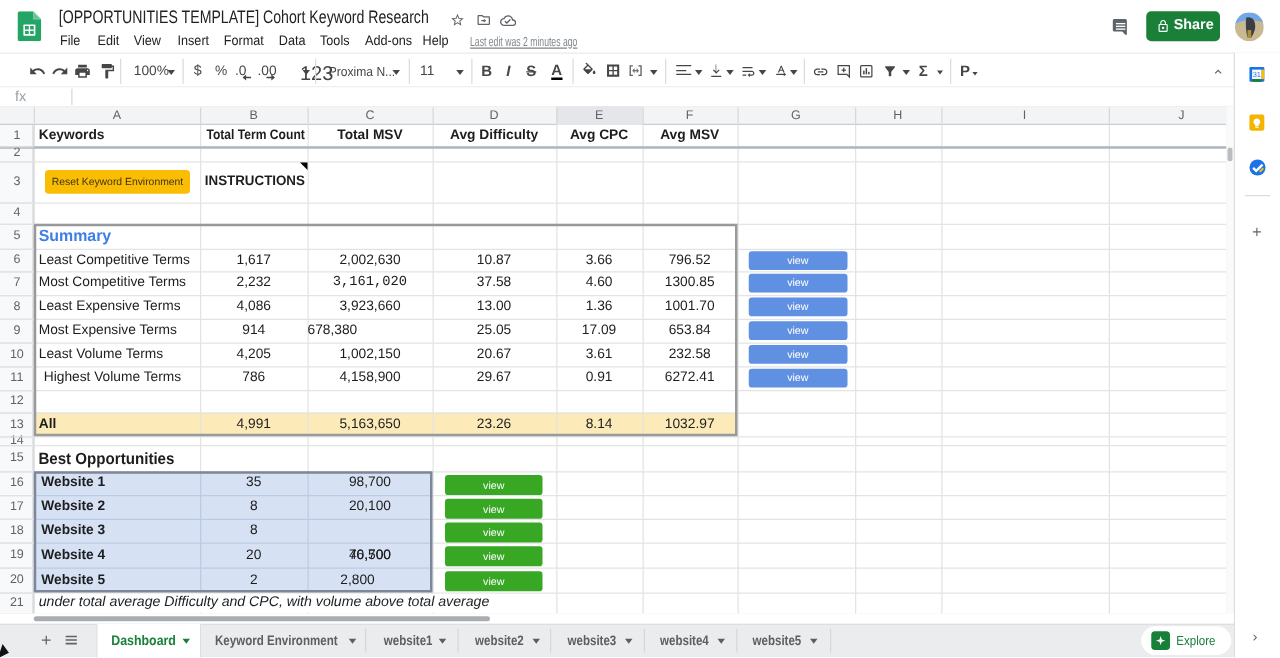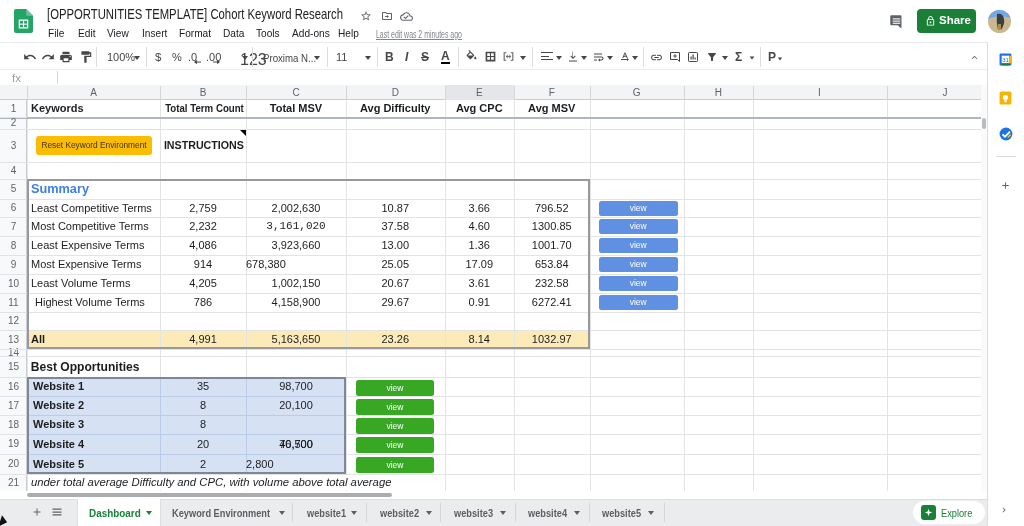--- a/index.html
+++ b/index.html
@@ -300,21 +300,21 @@
 <div class="cell" style="left:160px;top:100px;width:86px;height:17px;line-height:17px;font-size:11px;color:#1c1d1f;font-weight:bold;text-align:center;transform:scaleX(0.88);transform-origin:50% 50%;">Total Term Count</div>
 <div class="cell" style="left:246px;top:100px;width:100px;height:17px;line-height:17px;font-size:11px;color:#1c1d1f;font-weight:bold;text-align:center;">Total MSV</div>
 <div class="cell" style="left:346px;top:100px;width:98.5px;height:17px;line-height:17px;font-size:11px;color:#1c1d1f;font-weight:bold;text-align:center;">Avg Difficulty</div>
 <div class="cell" style="left:444.5px;top:100px;width:69.5px;height:17px;line-height:17px;font-size:11px;color:#1c1d1f;font-weight:bold;text-align:center;">Avg CPC</div>
 <div class="cell" style="left:514px;top:100px;width:75.5px;height:17px;line-height:17px;font-size:11px;color:#1c1d1f;font-weight:bold;text-align:center;">Avg MSV</div>
 <div class="abs ctr" style="left:36px;top:135.5px;width:116px;height:19.5px;background:#fbbc04;border-radius:3px;font-size:8.3px;color:#3d3410;white-space:nowrap">Reset Keyword Environment</div>
 <div class="cell" style="left:160px;top:129px;width:86px;height:33px;line-height:33px;font-size:11px;color:#1c1d1f;font-weight:bold;padding-left:4px;letter-spacing:0px;transform:scaleX(0.97);transform-origin:0 50%;">INSTRUCTIONS</div>
 <div class="abs" style="left:240px;top:130px;width:0;height:0;border-top:6px solid #000;border-left:6px solid transparent"></div>
 <div class="cell" style="left:27px;top:179px;width:133px;height:20px;line-height:20px;font-size:13px;color:#3d7ee8;font-weight:bold;padding-left:4px;transform:scaleX(0.98);transform-origin:0 50%;">Summary</div>
 <div class="cell" style="left:27px;top:199px;width:133px;height:18px;line-height:18px;font-size:11px;color:#1c1d1f;padding-left:4px;">Least Competitive Terms</div>
-<div class="cell" style="left:160px;top:199px;width:86px;height:18px;line-height:18px;font-size:11px;color:#1c1d1f;text-align:center;">2,759</div>
+<div class="cell" style="left:160px;top:199px;width:86px;height:18px;line-height:18px;font-size:11px;color:#1c1d1f;text-align:center;">1,617</div>
 <div class="cell" style="left:246px;top:199px;width:100px;height:18px;line-height:18px;font-size:11px;color:#1c1d1f;text-align:center;">2,002,630</div>
 <div class="cell" style="left:346px;top:199px;width:98.5px;height:18px;line-height:18px;font-size:11px;color:#1c1d1f;text-align:center;">10.87</div>
 <div class="cell" style="left:444.5px;top:199px;width:69.5px;height:18px;line-height:18px;font-size:11px;color:#1c1d1f;text-align:center;">3.66</div>
 <div class="cell" style="left:514px;top:199px;width:75.5px;height:18px;line-height:18px;font-size:11px;color:#1c1d1f;text-align:center;">796.52</div>
 <div class="cell" style="left:27px;top:217px;width:133px;height:19px;line-height:19px;font-size:11px;color:#1c1d1f;padding-left:4px;">Most Competitive Terms</div>
 <div class="cell" style="left:160px;top:217px;width:86px;height:19px;line-height:19px;font-size:11px;color:#1c1d1f;text-align:center;">2,232</div>
 <div class="cell" style="left:246px;top:217px;width:100px;height:19px;line-height:19px;font-size:11px;color:#1c1d1f;text-align:center;font-family:Liberation Mono, monospace;">3,161,020</div>
 <div class="cell" style="left:346px;top:217px;width:98.5px;height:19px;line-height:19px;font-size:11px;color:#1c1d1f;text-align:center;">37.58</div>
 <div class="cell" style="left:444.5px;top:217px;width:69.5px;height:19px;line-height:19px;font-size:11px;color:#1c1d1f;text-align:center;">4.60</div>
 <div class="cell" style="left:514px;top:217px;width:75.5px;height:19px;line-height:19px;font-size:11px;color:#1c1d1f;text-align:center;">1300.85</div>
@@ -356,21 +356,21 @@
 <div class="cell" style="left:160px;top:396px;width:86px;height:19px;line-height:19px;font-size:11px;color:#1c1d1f;text-align:center;">8</div>
 <div class="cell" style="left:246px;top:396px;width:100px;height:19px;line-height:19px;font-size:11px;color:#1c1d1f;text-align:center;">20,100</div>
 <div class="cell" style="left:29px;top:415px;width:133px;height:19px;line-height:19px;font-size:11px;color:#1c1d1f;font-weight:bold;padding-left:4px;">Website 3</div>
 <div class="cell" style="left:160px;top:415px;width:86px;height:19px;line-height:19px;font-size:11px;color:#1c1d1f;text-align:center;">8</div>
 <div class="cell" style="left:246px;top:415px;width:100px;height:19px;line-height:19px;font-size:11px;color:#1c1d1f;text-align:center;margin-top:20px;">46,500</div>
 <div class="cell" style="left:29px;top:434px;width:133px;height:20px;line-height:20px;font-size:11px;color:#1c1d1f;font-weight:bold;padding-left:4px;">Website 4</div>
 <div class="cell" style="left:160px;top:434px;width:86px;height:20px;line-height:20px;font-size:11px;color:#1c1d1f;text-align:center;">20</div>
 <div class="cell" style="left:246px;top:434px;width:100px;height:20px;line-height:20px;font-size:11px;color:#1c1d1f;text-align:center;">70,700</div>
 <div class="cell" style="left:29px;top:454px;width:133px;height:20px;line-height:20px;font-size:11px;color:#1c1d1f;font-weight:bold;padding-left:4px;">Website 5</div>
 <div class="cell" style="left:160px;top:454px;width:86px;height:20px;line-height:20px;font-size:11px;color:#1c1d1f;text-align:center;">2</div>
-<div class="cell" style="left:246px;top:454px;width:80px;height:20px;line-height:20px;font-size:11px;color:#1c1d1f;">2,800</div>
+<div class="cell" style="left:246px;top:454px;width:80px;height:20px;line-height:20px;font-size:11px;color:#1c1d1f;text-align:center;">2,800</div>
 <div class="abs" style="left:28px;top:475px;width:368px;height:15px;background:#fff"></div>
 <div class="cell" style="left:31px;top:474px;height:17px;line-height:17px;font-size:11.3px;font-style:italic;color:#1c1d1f">under total average Difficulty and CPC, with volume above total average</div>
 <div class="btn-blue ctr" style="left:599px;top:200.5px;width:78.5px;height:15.5px">view</div>
 <div class="btn-blue ctr" style="left:599px;top:218.5px;width:78.5px;height:15.5px">view</div>
 <div class="btn-blue ctr" style="left:599px;top:237.5px;width:78.5px;height:15.5px">view</div>
 <div class="btn-blue ctr" style="left:599px;top:256.5px;width:78.5px;height:15.5px">view</div>
 <div class="btn-blue ctr" style="left:599px;top:275.5px;width:78.5px;height:15.5px">view</div>
 <div class="btn-blue ctr" style="left:599px;top:294.5px;width:78.5px;height:15.5px">view</div>
 <div class="btn-green ctr" style="left:356px;top:380px;width:78px;height:15.5px">view</div>
 <div class="btn-green ctr" style="left:356px;top:399px;width:78px;height:15.5px">view</div>

